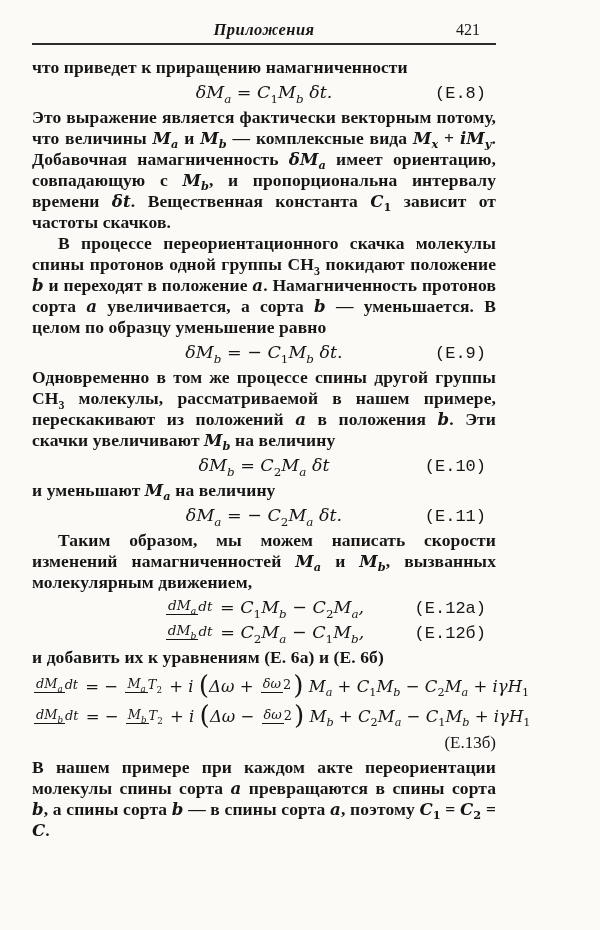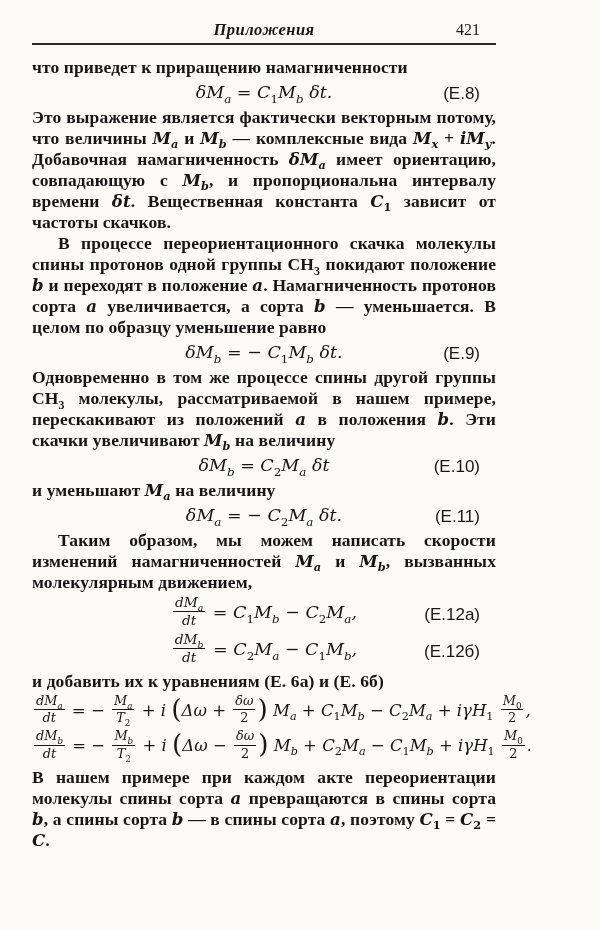--- a/index.html
+++ b/index.html
@@ -61,35 +61,35 @@
   }
   .eq-body{
     flex:1;
     text-align:center;
     font-style:italic;
   }
   .eq-row.wide{font-size:16.5px;}
   .eq-row.wide .eq-body{text-align:left;white-space:nowrap;}
   .eq-label{
     position:absolute;
-    right:16px;top:50%;
+    right:10px;top:50%;
     transform:translateY(-50%);
     font-style:normal;
     font-size:17px;
-    font-family:Liberation Sans, sans-serif;
+    font-family:Liberation Mono, monospace;
   }
   .eq-labelline{
     text-align:right;
     font-size:17px;
     line-height:20px;
     margin:0 0 4px 0;
   }
   .frac{
     display:inline-flex;
-    flex-direction:column;
+    flex-direction:row;
     vertical-align:middle;
     text-align:center;
     font-size:0.78em;
     line-height:1.1;
     margin:0 2px;
     position:relative;
     top:-2px;
   }
   .frac .num{border-bottom:1px solid currentColor;padding:0 2px 1px;}
   .frac .den{padding-top:1px;}
@@ -172,15 +172,16 @@
             <span class="num">M<sub>b</sub></span>
             <span class="den">T<sub class="dg">2</sub></span>
           </span> + i <span class="bigp">(</span>Δω − <span class="frac">
             <span class="num">δω</span>
             <span class="den"><span class="dg">2</span></span>
           </span><span class="bigp">)</span> M<sub>b</sub> + C<sub class="dg">2</sub>M<sub>a</sub> − C<sub class="dg">1</sub>M<sub>b</sub> + iγH<sub class="dg">1</sub> <span class="frac">
             <span class="num">M<sub class="dg">0</sub></span>
             <span class="den"><span class="dg">2</span></span>
           </span>.</span>
       </div>
+      <div class="eq-labelline">(Е.13б)</div>
       <p class="para">В нашем примере при каждом акте переориентации молекулы спины сорта <i>a</i> превращаются в спины сорта <i>b</i>, а спины сорта <i>b</i> — в спины сорта <i>a</i>, поэтому <i>C<sub class="dg">1</sub></i> = <i>C<sub class="dg">2</sub></i> = <i>C</i>.</p>
     </div>
 </div>
 
 </body></html>

